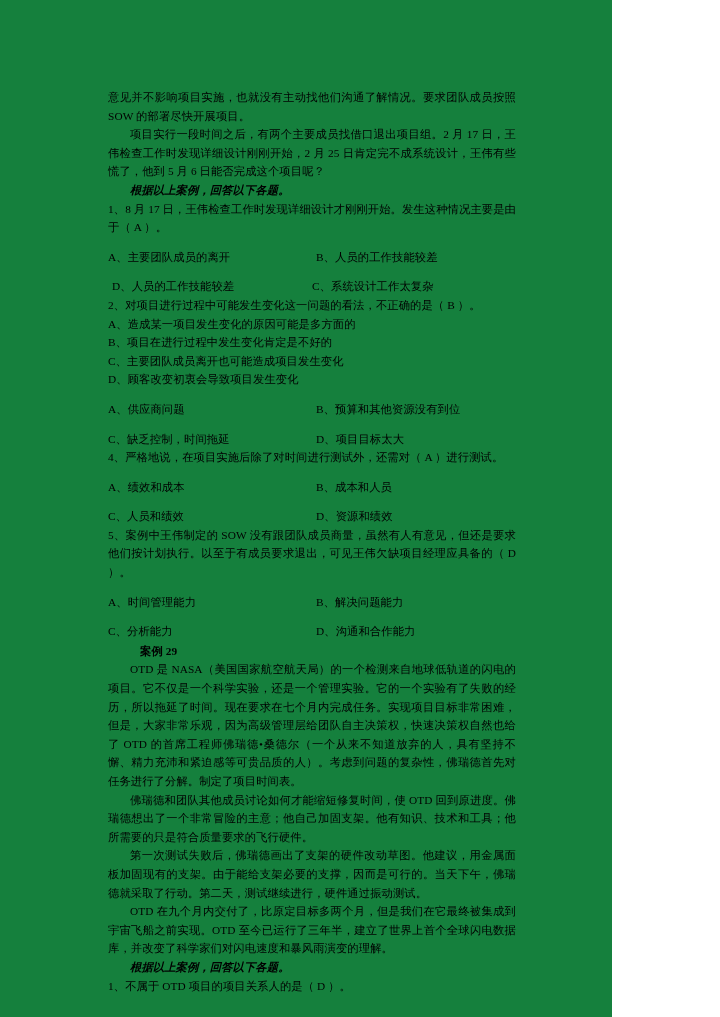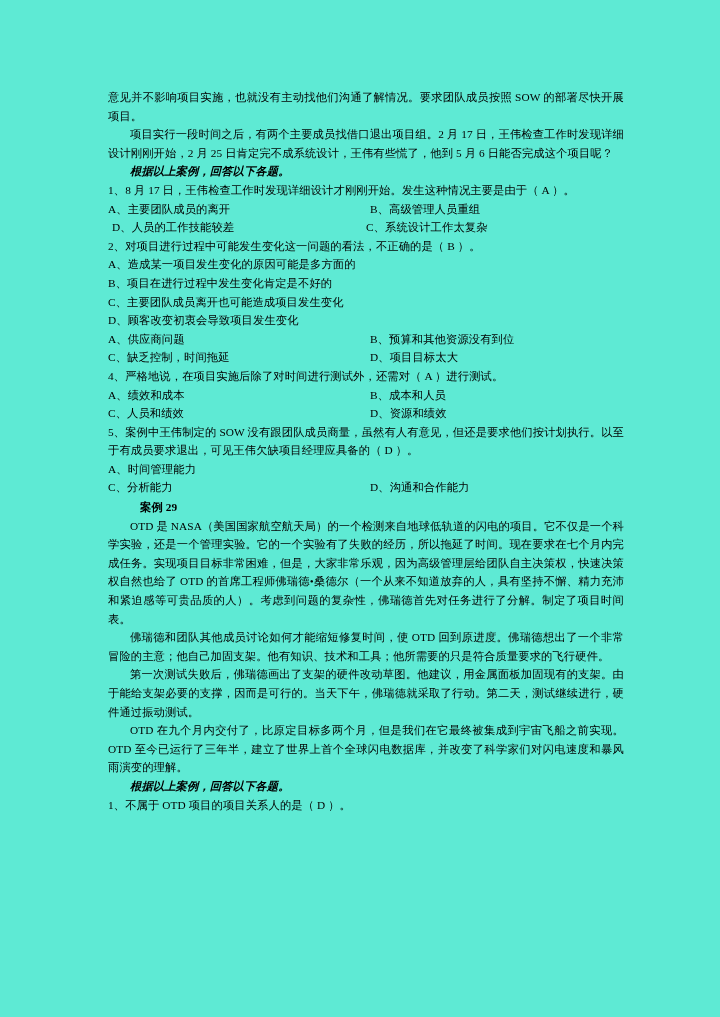--- a/index.html
+++ b/index.html
@@ -9,23 +9,23 @@
   }
   body {
     width: 720px;
     height: 1017px;
     font-family: "Liberation Serif", "DejaVu Serif", serif;
     color: #000000;
     overflow: hidden;
   }
   .page {
     position: relative;
-    width: 720px;
+    width: 612px;
     height: 1017px;
-    background: #5eead4;
+    background: #15803d;
     box-sizing: border-box;
     padding: 88px 96px 0 108px;
   }
   .doc {
     font-size: 11.3px;
     line-height: 18.6px;
     letter-spacing: 0.1px;
   }
   p {
     margin: 0;
@@ -43,20 +43,21 @@
   }
   .heading {
     font-weight: bold;
     margin-top: 1px;
     padding-left: 32px;
   }
   
   .opts {
     display: flex;
     width: 100%;
+    margin-top: 11px;
   }
   .opts .col {
     width: 50%;
     box-sizing: border-box;
   }
   .opts .col.right {
     padding-left: 4px;
   }
   .q {
     text-indent: 0;
@@ -71,21 +72,21 @@
 <div class="page">
   <div class="doc">
 
     <p class="q">意见并不影响项目实施，也就没有主动找他们沟通了解情况。要求团队成员按照 SOW 的部署尽快开展项目。</p>
     <p class="indent">项目实行一段时间之后，有两个主要成员找借口退出项目组。2 月 17 日，王伟检查工作时发现详细设计刚刚开始，2 月 25 日肯定完不成系统设计，王伟有些慌了，他到 5 月 6 日能否完成这个项目呢？</p>
     <p class="italic-bold">根据以上案例，回答以下各题。</p>
 
     <p class="q">1、8 月 17 日，王伟检查工作时发现详细设计才刚刚开始。发生这种情况主要是由于（ A ）。</p>
     <div class="opts">
       <div class="col">A、主要团队成员的离开</div>
-      <div class="col right">B、高级管理人员重组</div>
+      <div class="col right">B、人员的工作技能较差</div>
     </div>
     <div class="opts">
       <div class="col right">D、人员的工作技能较差</div>
       <div class="col">C、系统设计工作太复杂</div>
     </div>
 
     <p class="q">2、对项目进行过程中可能发生变化这一问题的看法，不正确的是（ B ）。</p>
     <p class="sub">A、造成某一项目发生变化的原因可能是多方面的</p>
     <p class="sub">B、项目在进行过程中发生变化肯定是不好的</p>
     <p class="sub">C、主要团队成员离开也可能造成项目发生变化</p>
@@ -106,20 +107,21 @@
       <div class="col right">B、成本和人员</div>
     </div>
     <div class="opts">
       <div class="col">C、人员和绩效</div>
       <div class="col right">D、资源和绩效</div>
     </div>
 
     <p class="q">5、案例中王伟制定的 SOW 没有跟团队成员商量，虽然有人有意见，但还是要求他们按计划执行。以至于有成员要求退出，可见王伟欠缺项目经理应具备的（ D ）。</p>
     <div class="opts">
       <div class="col">A、时间管理能力</div>
+      <div class="col right">B、解决问题能力</div>
     </div>
     <div class="opts">
       <div class="col">C、分析能力</div>
       <div class="col right">D、沟通和合作能力</div>
     </div>
 
     <p class="heading">案例 29</p>
     <p class="indent">OTD 是 NASA（美国国家航空航天局）的一个检测来自地球低轨道的闪电的项目。它不仅是一个科学实验，还是一个管理实验。它的一个实验有了失败的经历，所以拖延了时间。现在要求在七个月内完成任务。实现项目目标非常困难，但是，大家非常乐观，因为高级管理层给团队自主决策权，快速决策权自然也给了 OTD 的首席工程师佛瑞德•桑德尔（一个从来不知道放弃的人，具有坚持不懈、精力充沛和紧迫感等可贵品质的人）。考虑到问题的复杂性，佛瑞德首先对任务进行了分解。制定了项目时间表。</p>
     <p class="indent">佛瑞德和团队其他成员讨论如何才能缩短修复时间，使 OTD 回到原进度。佛瑞德想出了一个非常冒险的主意；他自己加固支架。他有知识、技术和工具；他所需要的只是符合质量要求的飞行硬件。</p>
     <p class="indent">第一次测试失败后，佛瑞德画出了支架的硬件改动草图。他建议，用金属面板加固现有的支架。由于能给支架必要的支撑，因而是可行的。当天下午，佛瑞德就采取了行动。第二天，测试继续进行，硬件通过振动测试。</p>

